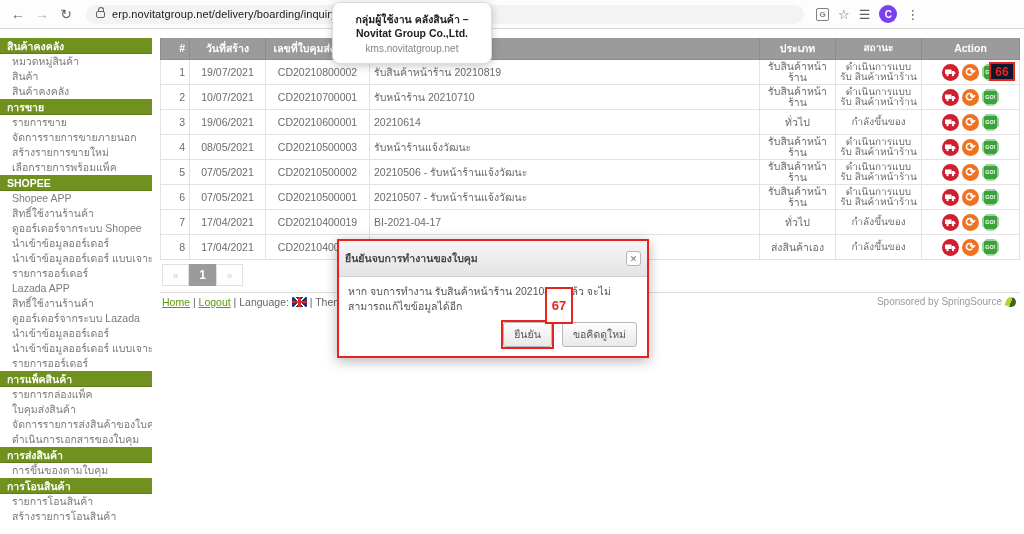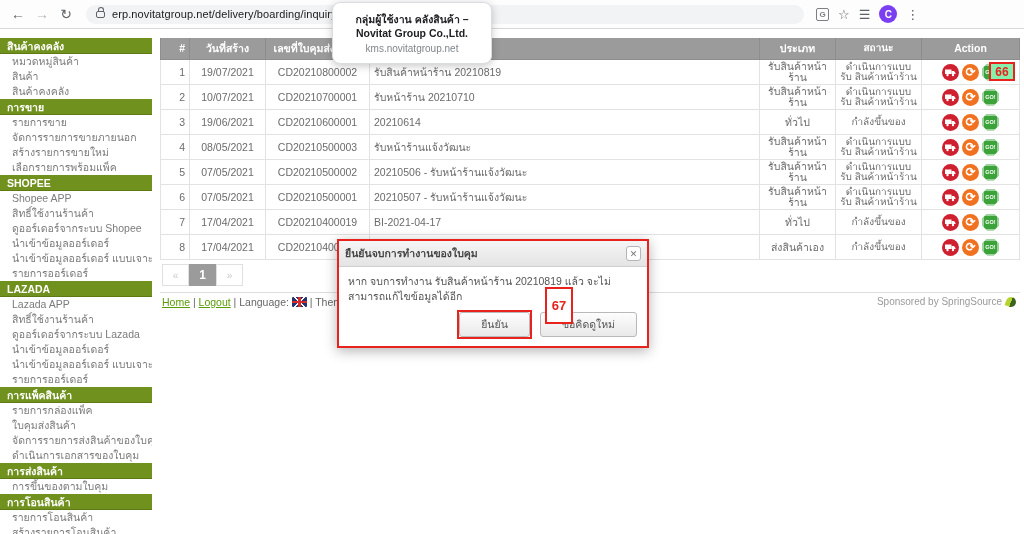--- a/index.html
+++ b/index.html
@@ -81,38 +81,38 @@
       linear-gradient(-45deg, transparent 45%, #fff 45%, #fff 55%, transparent 55%),
       #26336e; }
   #sponsored { position:absolute; right:8px; top:296px; font-size:10px; color:#9a9a9a;
     display:flex; align-items:center; gap:4px; }
   #spring-leaf { width:10px; height:10px; border-radius:50% 50% 50% 0;
     background:linear-gradient(90deg,#b6d431 50%,#3c641e 50%); transform:rotate(20deg); }
 
   
   #modal { position:absolute; left:337px; top:239px; width:312px; z-index:30;
     background:#fff; border:2px solid #e8231d; box-shadow:0 3px 12px rgba(0,0,0,.3); }
-  #modal-header { height:26px; background:linear-gradient(#f5f5f5,#e4e4e4);
+  #modal-header { height:36px; background:linear-gradient(#f5f5f5,#e4e4e4);
     border-bottom:1px solid #cfcfcf; display:flex; align-items:center; padding:0 6px; }
   #modal-title { flex:1; font-size:10.5px; font-weight:bold; color:#444; }
   #modal-close { width:15px; height:15px; background:#fff; border:1px solid #b5b5b5; border-radius:3px;
     font-size:9px; color:#777; display:flex; align-items:center; justify-content:center;
     cursor:pointer; font-weight:bold; }
   #modal-body { padding:7px 9px 4px 9px; font-size:10.5px; color:#555; line-height:1.45; }
   #modal-footer { display:flex; justify-content:flex-end; gap:10px; padding:4px 10px 9px 10px; }
   .dlg-btn { font-size:10.5px; color:#555; background:linear-gradient(#fdfdfd,#e9e9e9);
-    border:1px solid #b9b9b9; border-radius:3px; padding:3px 21px; cursor:pointer;
+    border:1px solid #b9b9b9; border-radius:3px; padding:3px 10px; cursor:pointer;
     font-family:inherit; }
   #confirm-wrap { outline:2px solid #e8231d; outline-offset:0px; }
   #label-67 { position:absolute; left:206px; top:46px; width:28px; height:37px; background:#fff;
     border:2px solid #e8231d; color:#e8231d; font-weight:bold; font-size:13px;
     display:flex; align-items:center; justify-content:center; z-index:5; }
 
   
-  #label-66 { position:absolute; left:989px; top:62px; width:26px; height:19px; background:#86efac;
+  #label-66 { position:absolute; left:989px; top:62px; width:26px; height:19px; background:#0f172a;
     border:2px solid #e8231d; color:#e8231d; font-weight:bold; font-size:12px; z-index:40;
     display:flex; align-items:center; justify-content:center; }
 </style>
 </head>
 <body>
 
 <div id="chrome">
   <span class="nav-btn" style="margin-left:6px;">←</span>
   <span class="nav-btn dim">→</span>
   <span class="nav-btn">↻</span>
@@ -144,21 +144,20 @@
     <div class="sb-item">จัดการรายการขายภายนอก</div>
     <div class="sb-item">สร้างรายการขายใหม่</div>
     <div class="sb-item">เลือกรายการพร้อมแพ็ค</div>
     <div class="sb-header">SHOPEE</div>
     <div class="sb-item">Shopee APP</div>
     <div class="sb-item">สิทธิ์ใช้งานร้านค้า</div>
     <div class="sb-item">ดูออร์เดอร์จากระบบ Shopee</div>
     <div class="sb-item">นำเข้าข้อมูลออร์เดอร์</div>
     <div class="sb-item">นำเข้าข้อมูลออร์เดอร์ แบบเจาะจง</div>
     <div class="sb-item">รายการออร์เดอร์</div>
-    <div class="sb-header">LAZADA</div>
     <div class="sb-item">Lazada APP</div>
     <div class="sb-item">สิทธิ์ใช้งานร้านค้า</div>
     <div class="sb-item">ดูออร์เดอร์จากระบบ Lazada</div>
     <div class="sb-item">นำเข้าข้อมูลออร์เดอร์</div>
     <div class="sb-item">นำเข้าข้อมูลออร์เดอร์ แบบเจาะจง</div>
     <div class="sb-item">รายการออร์เดอร์</div>
     <div class="sb-header">การแพ็คสินค้า</div>
     <div class="sb-item">รายการกล่องแพ็ค</div>
     <div class="sb-item">ใบคุมส่งสินค้า</div>
     <div class="sb-item">จัดการรายการส่งสินค้าของใบคุม</div>

